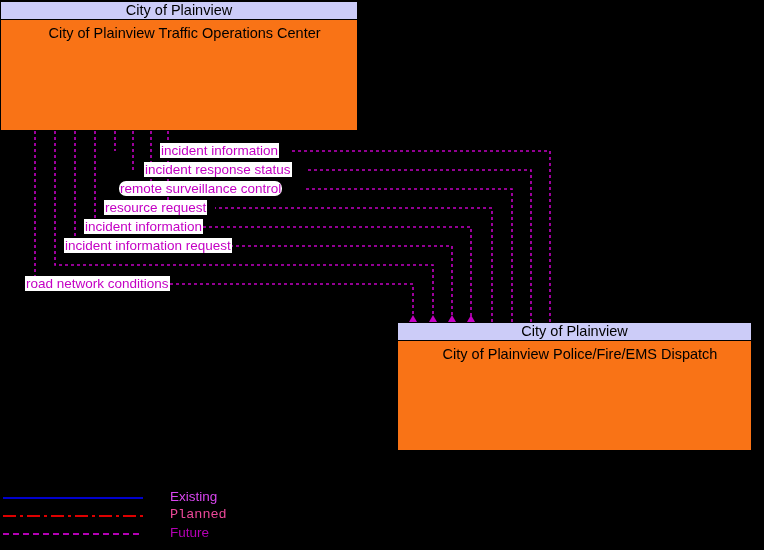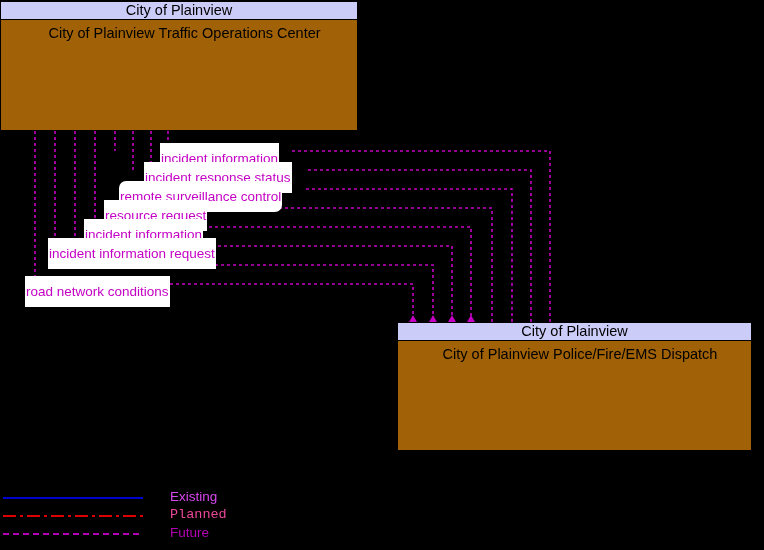--- a/index.html
+++ b/index.html
@@ -5,39 +5,39 @@
   html,body{margin:0;padding:0;}
   body{
     width:764px;height:550px;background:#000000;overflow:hidden;
     font-family:"Liberation Sans", sans-serif;
     position:relative;
   }
   .stage{position:absolute;left:0;top:0;width:764px;height:550px;}
   svg.wires{position:absolute;left:0;top:0;width:764px;height:550px;}
 
   
-  .ebox{position:absolute;background:#a16207;border:1px solid #000000;box-sizing:border-box;}
+  .ebox{position:absolute;background:#f97316;border:1px solid #000000;box-sizing:border-box;}
   .ebox .titlebar{
     background:#ccccf8;border-bottom:1px solid #000000;
     text-align:center;font-size:14.5px;color:#000000;line-height:17px;height:18px;
     box-sizing:border-box;
   }
   .ebox .bodytext{
     text-align:center;font-size:14.5px;color:#000000;line-height:19px;
     padding:4px 6px 0 17px;
   }
 
   #box-toc{left:0px;top:1px;width:358px;height:130px;}
   #box-dispatch{left:397px;top:322px;width:355px;height:129px;}
 
   
   .flabel{
     position:absolute;background:#ffffff;color:#c400c4;
     font-size:13.5px;line-height:15px;white-space:nowrap;
-    padding:8px 1px;letter-spacing:0px;
+    padding:0 1px;letter-spacing:0px;
   }
 
   
   .legend{position:absolute;left:0px;top:488px;width:280px;height:56px;}
   .legend-row{position:relative;height:18px;}
   .legend-label{position:absolute;left:170px;top:0px;font-size:13.5px;line-height:18px;}
   .ll-existing{color:#d946ef;}
   .ll-planned{color:#ec4899;font-family:Liberation Mono, monospace;}
   .ll-future{color:#b400b4;}
 </style>
@@ -86,21 +86,21 @@
   <div class="ebox" id="box-dispatch">
     <div class="titlebar">City of Plainview</div>
     <div class="bodytext">City of Plainview Police/Fire/EMS Dispatch</div>
   </div>
 
   <div class="flabel" style="left:160px;top:143px;">incident information</div>
   <div class="flabel" style="left:144px;top:162px;">incident response status</div>
   <div class="flabel" style="left:119px;top:181px;border-radius:7px;">remote surveillance control</div>
   <div class="flabel" style="left:104px;top:200px;">resource request</div>
   <div class="flabel" style="left:84px;top:219px;">incident information</div>
-  <div class="flabel" style="left:48px;top:238px;">incident information request</div>
+  <div class="flabel" style="left:64px;top:238px;">incident information request</div>
   <div class="flabel" style="left:25px;top:276px;">road network conditions</div>
 
   <div class="legend">
 
     <div class="legend-row">
       <svg width="150" height="18" style="position:absolute;left:0;top:0;">
         <line x1="3" y1="10" x2="143" y2="10" stroke="#0000cc" stroke-width="2"></line>
       </svg>
       <div class="legend-label ll-existing">Existing</div>
     </div>

